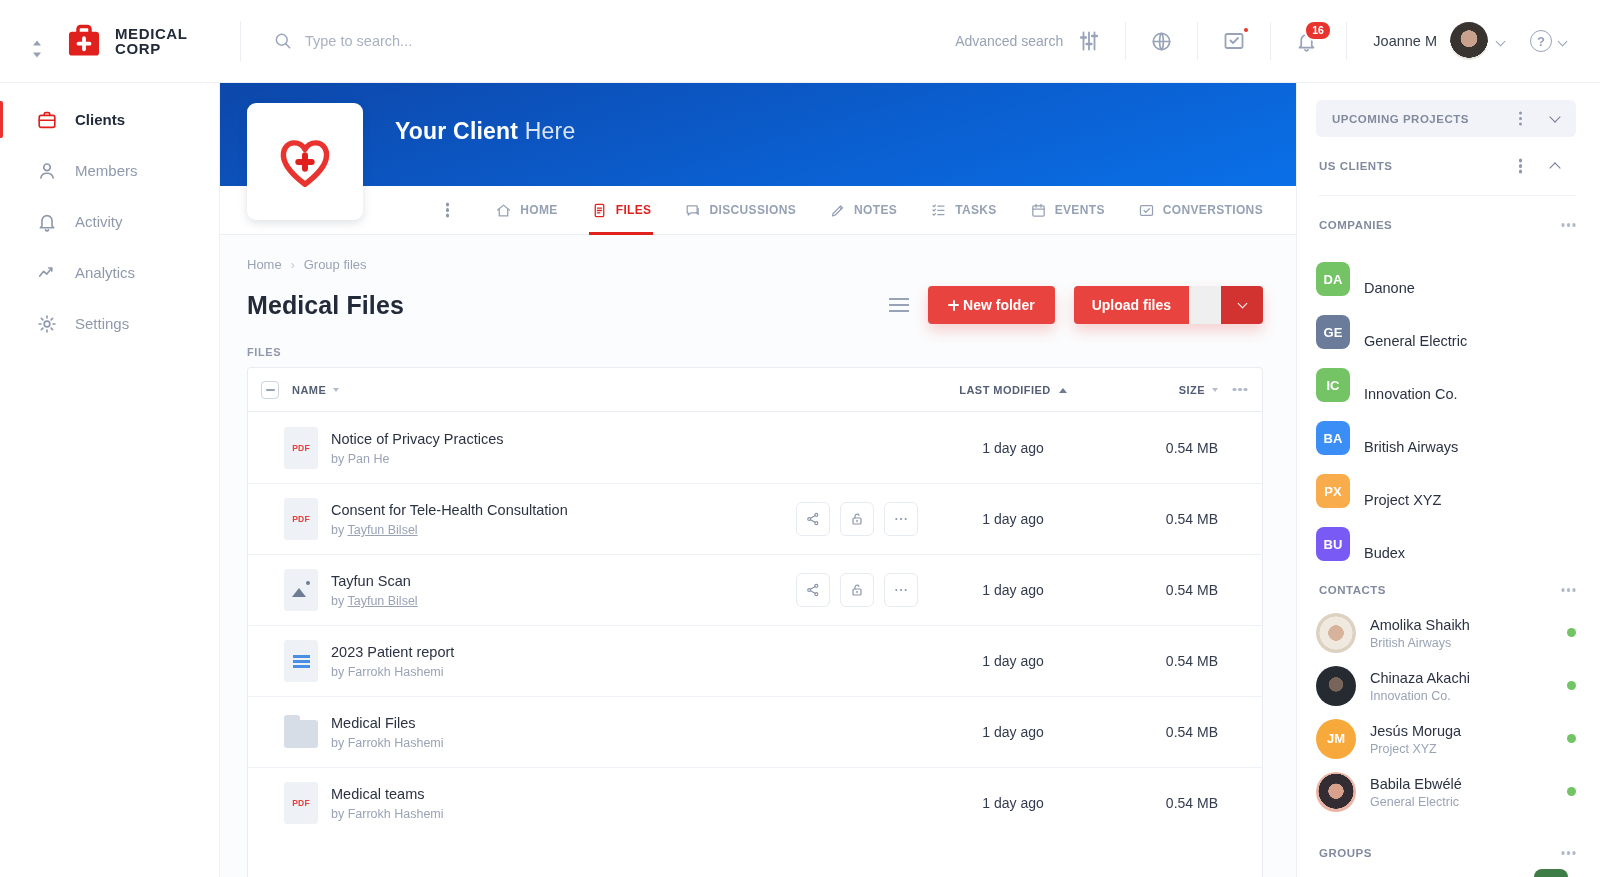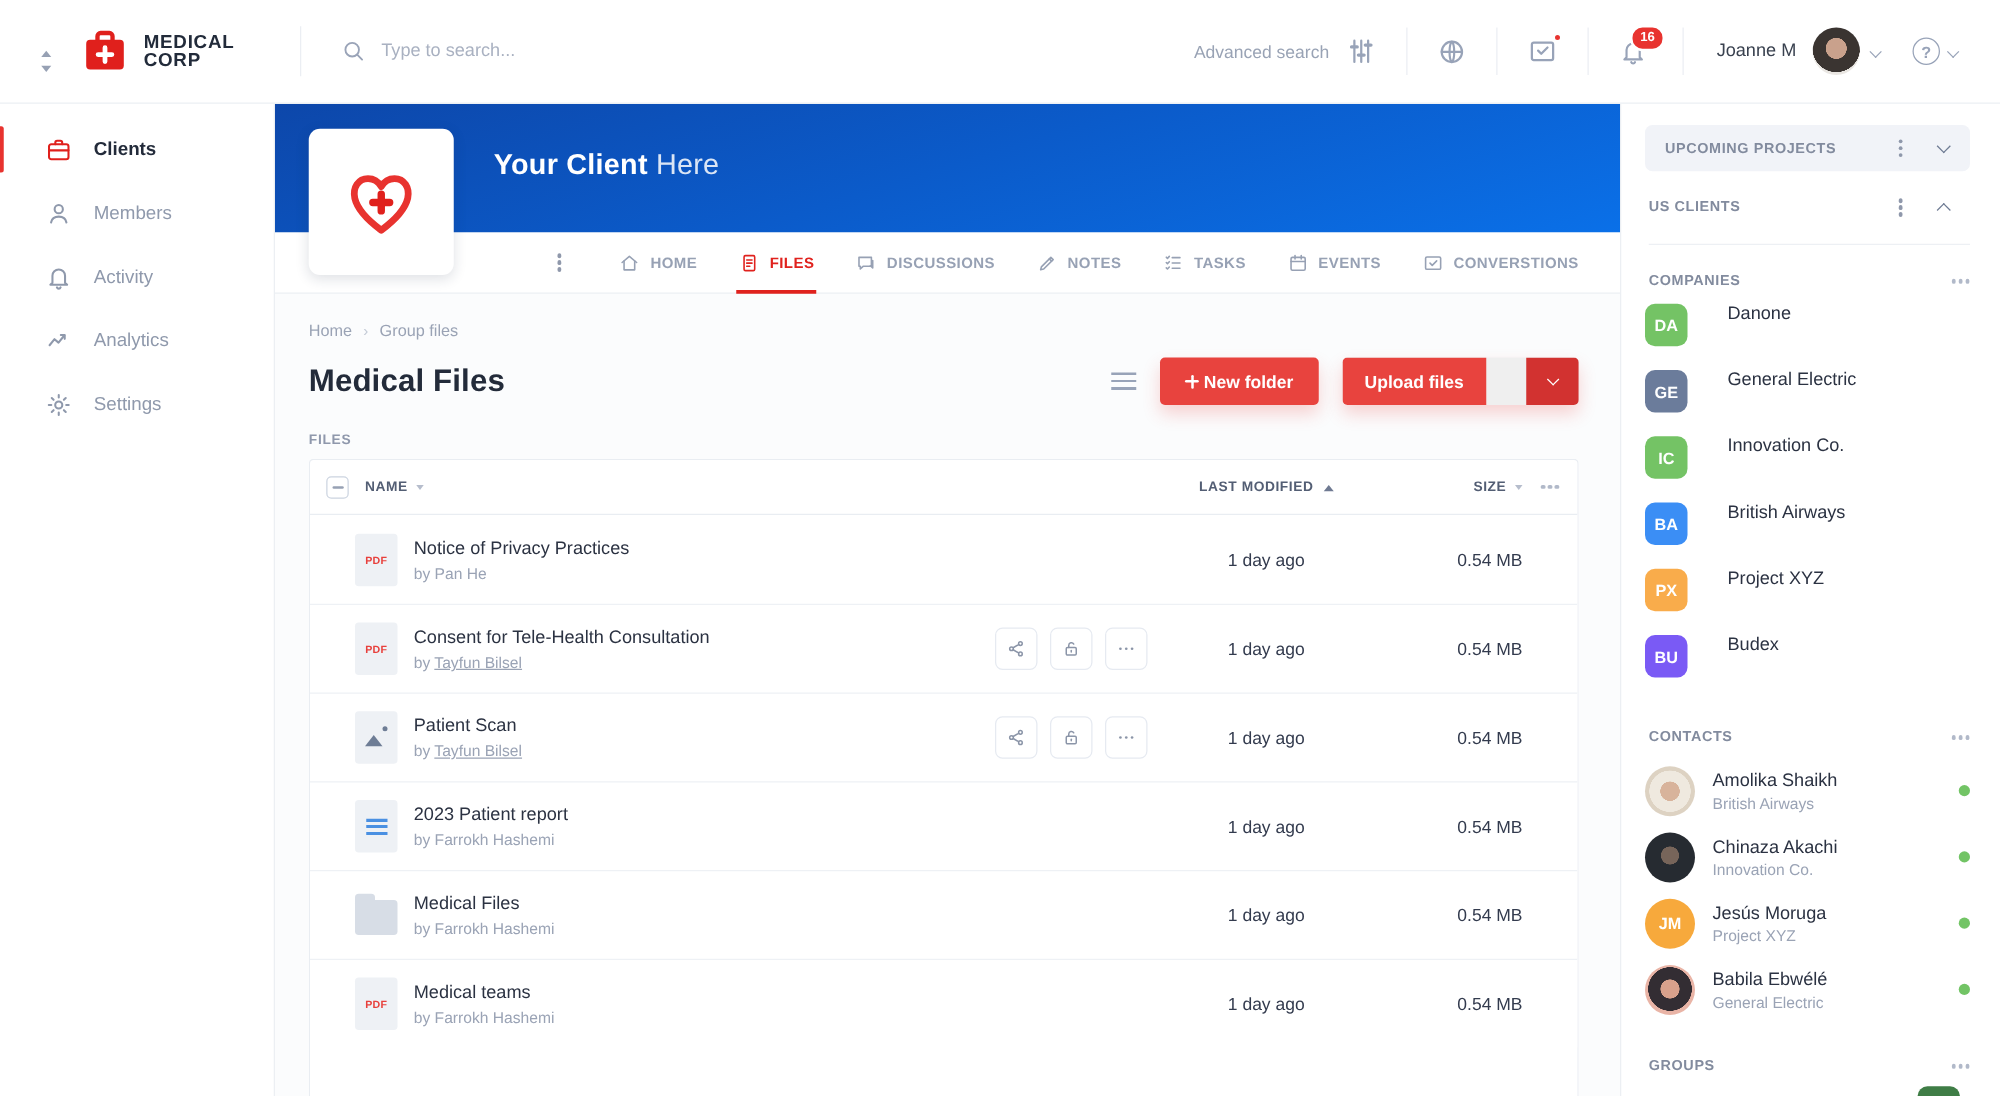--- a/index.html
+++ b/index.html
@@ -116,21 +116,21 @@
   .kv{width:3.5px;height:3.5px;border-radius:50%;background:#8f98ab;box-shadow:0 -5.5px 0 #8f98ab,0 5.5px 0 #8f98ab;cursor:pointer;}
   .up-box .kv{margin-left:auto;margin-right:29px;}
   .us-row{height:30px;margin-top:14px;display:flex;align-items:center;padding:0 17px 0 3px;}
   .us-row .kv{margin-left:auto;margin-right:29px;}
   .chev-dn{width:8px;height:8px;border-right:1.8px solid #6e7b93;border-bottom:1.8px solid #6e7b93;transform:rotate(45deg);margin-top:-4px;cursor:pointer;}
   .chev-up{width:8px;height:8px;border-right:1.8px solid #6e7b93;border-bottom:1.8px solid #6e7b93;transform:rotate(-135deg);margin-top:4px;cursor:pointer;}
   .rb-divider{height:1px;background:#edf0f4;margin:14px 0 0 3px;}
   .group-label{display:flex;align-items:center;margin-top:23px;padding:0 6px 0 3px;}
   .group-label .kh{margin-left:auto;}
   .co-list{margin-top:12px;}
-  .co-row{height:53px;display:flex;align-items:flex-start;gap:32px;cursor:pointer;}
+  .co-row{height:53px;display:flex;align-items:flex-end;gap:14px;cursor:pointer;}
   .co-av{width:34px;height:34px;border-radius:8px;color:#fff;font-size:13px;font-weight:700;display:flex;align-items:center;justify-content:center;flex-shrink:0;}
   .co-name{font-size:14.5px;color:#2b3242;}
   .ct-list{margin-top:10px;}
   .ct-row{height:53px;display:flex;align-items:center;gap:14px;cursor:pointer;}
   .ct-av{width:40px;height:40px;border-radius:50%;flex-shrink:0;display:flex;align-items:center;justify-content:center;color:#fff;font-size:13px;font-weight:700;background:#dfe3ea;}
   .ct-av.photo-amolika{background:radial-gradient(circle at 50% 50%, #d8b39b 0 27%, #efe9df 28% 58%, #ddd2c2 59%);}
   .ct-av.photo-chinaza{background:radial-gradient(circle at 50% 46%, #77655a 0 24%, #262b31 25%);}
   .ct-av.photo-babila{background:radial-gradient(circle at 50% 48%, #d8a18c 0 26%, #332d33 27% 60%, #e9b4a6 61%);}
   .ct-name{font-size:14.5px;color:#2b3242;line-height:18px;}
   .ct-co{font-size:12.5px;color:#9aa3b5;margin-top:2px;}
@@ -455,21 +455,21 @@
                 </div>
                 <div class="col-kebab"></div>
               </div>
 
               <div class="frow">
                 <div class="cell-name">
                   <span class="fi image">
                     
                   </span>
                   <span>
-                    <div class="fname">Patient Scan</div>
+                    <div class="fname">Tayfun Scan</div>
                     <div class="fby">
                       <span>by</span>
                       <span class="author link">Tayfun Bilsel</span>
                     </div>
                   </span>
                 </div>
                 <div class="col-act">
                   <button class="act-btn">
                     <svg class="ic" viewBox="0 0 24 24">
                       <circle cx="6.3" cy="12" r="2.2"></circle>

